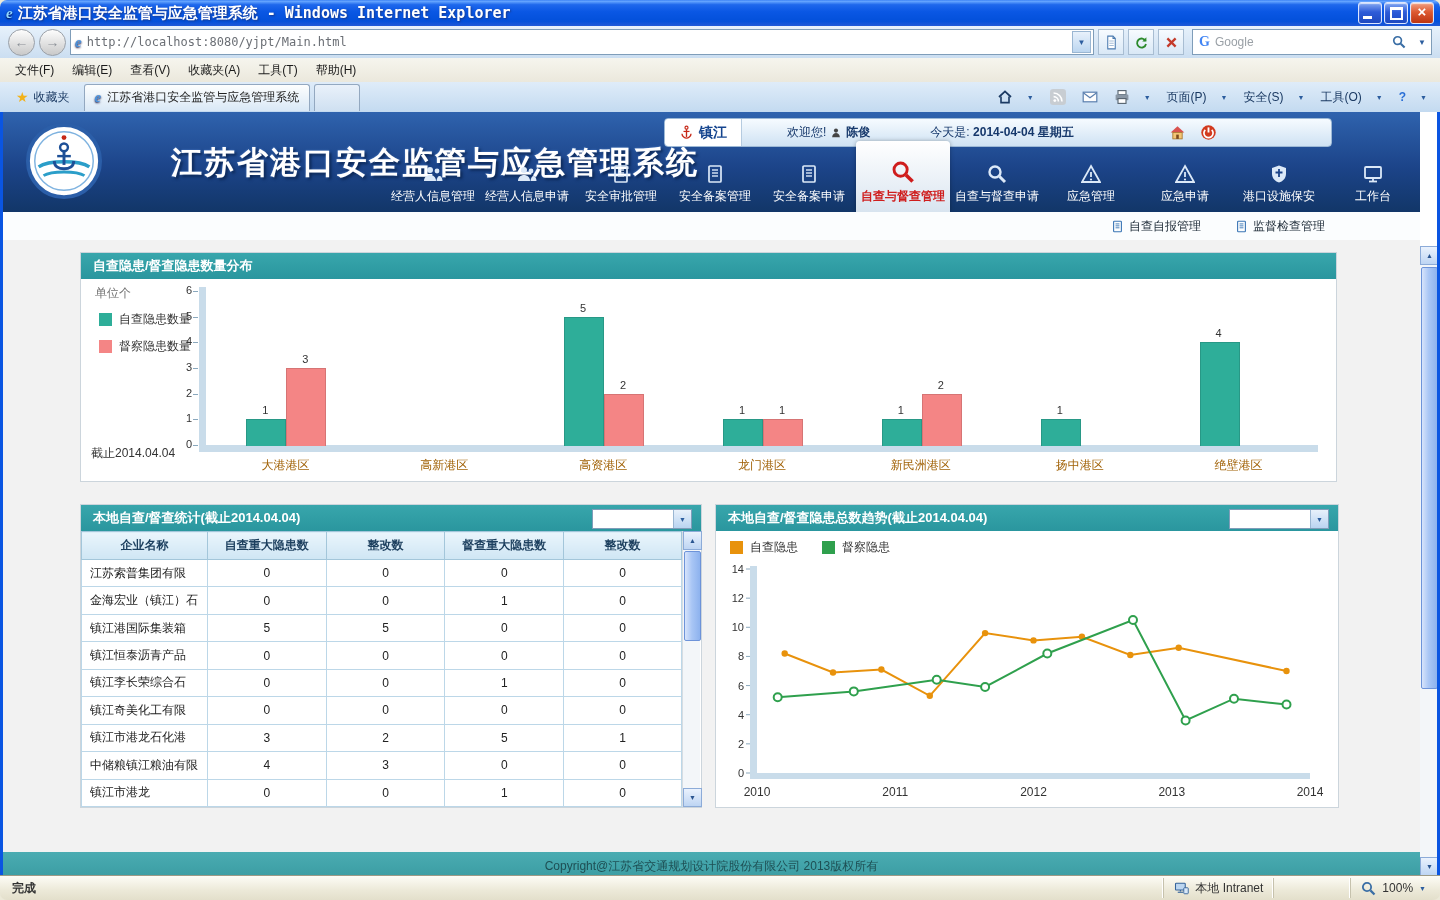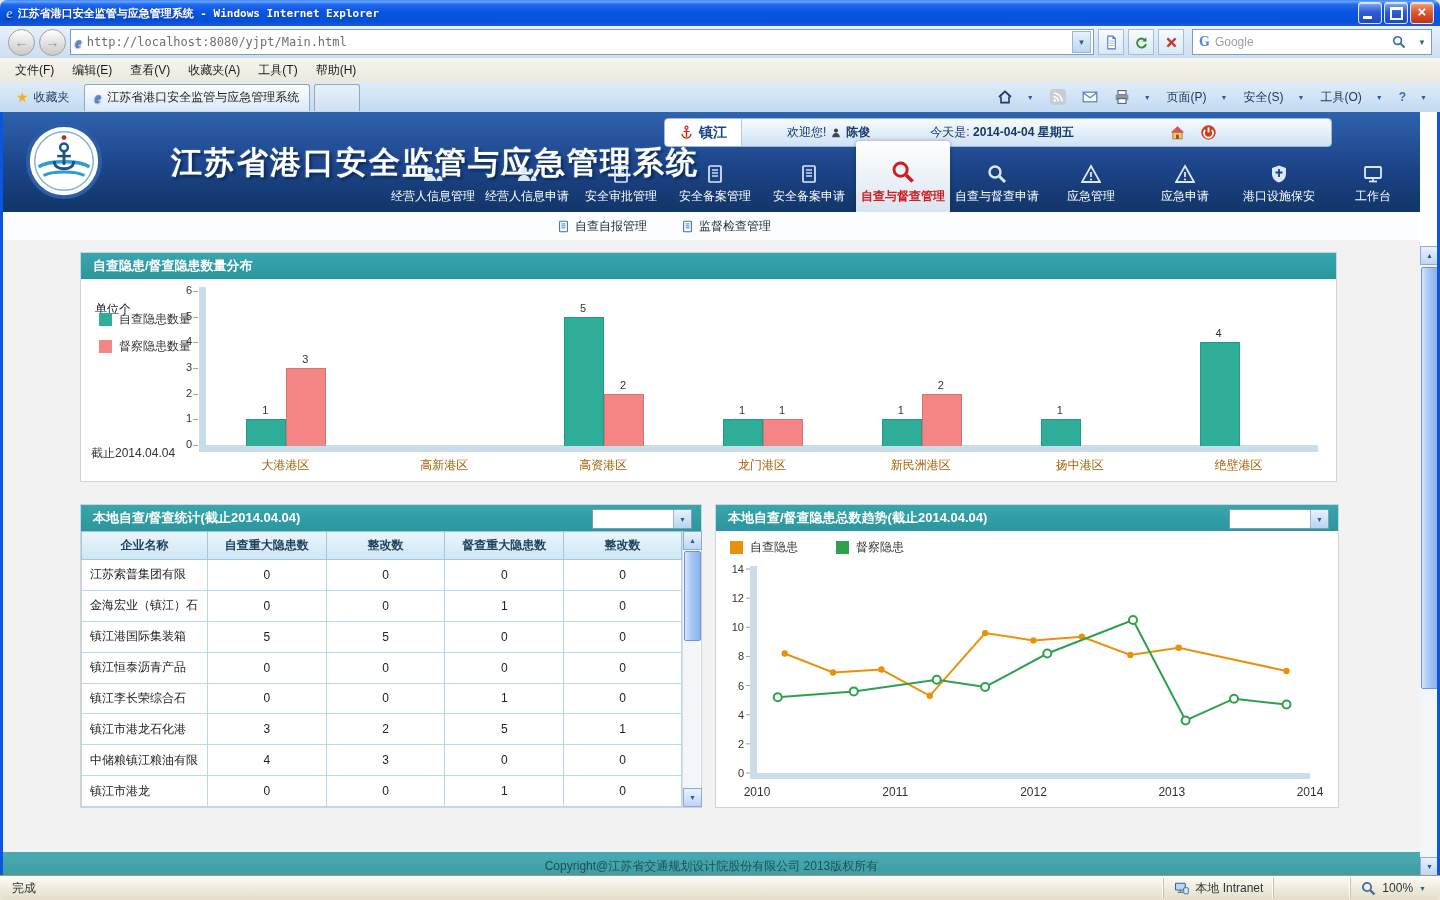--- a/index.html
+++ b/index.html
@@ -3,21 +3,21 @@
 <meta charset="utf-8">
 <style>
   html,body{margin:0;padding:0;}
   body{width:1440px;height:900px;overflow:hidden;background:#0a246a;font-family:"Liberation Sans","DejaVu Sans",sans-serif;font-size:12px;}
   .window{position:relative;width:1440px;height:900px;background:#ece9d8;}
   
   .titlebar{position:absolute;top:0;left:0;right:0;height:26px;border-radius:7px 7px 0 0;
     background:linear-gradient(180deg,#3a80f4 0%,#66a6ff 5%,#1f68ec 18%,#0a57e4 45%,#0350da 82%,#2059d8 100%);
     display:flex;align-items:center;padding:0 6px;gap:5px;}
   .ie-e{font-style:italic;font-weight:bold;color:#8fd6ff;font-size:15px;font-family:"Liberation Serif",serif;text-shadow:0 1px 2px #003;}
-  .title-text{color:#fff;font-weight:bold;font-size:11px;text-shadow:1px 1px 2px #1a3a8c;flex:1;white-space:nowrap;overflow:hidden;font-family:"DejaVu Sans Mono",monospace;}
+  .title-text{color:#fff;font-weight:bold;font-size:15px;text-shadow:1px 1px 2px #1a3a8c;flex:1;white-space:nowrap;overflow:hidden;font-family:"DejaVu Sans Mono",monospace;}
   .winbtns{display:flex;gap:2px;}
   .winbtn{width:22px;height:20px;border-radius:3px;border:1px solid #dce6ff;position:relative;
     background:linear-gradient(#86a9f2,#2e5cd8 45%,#1d49c0);box-shadow:inset 0 1px 1px rgba(255,255,255,.7);}
   .winbtn.close{background:linear-gradient(#f2a183,#dd5a32 45%,#bd3512);}
   .winbtn.min::after{content:"";position:absolute;left:4px;bottom:4px;width:9px;height:3px;background:#fff;}
   .winbtn.max::after{content:"";position:absolute;left:5px;top:4px;width:9px;height:8px;border:2px solid #fff;border-top-width:3px;}
   .winbtn.close::after{content:"×";position:absolute;left:0;top:0;width:100%;height:100%;color:#fff;font-weight:bold;font-size:15px;line-height:18px;text-align:center;}
   
   .addrbar{position:absolute;top:26px;left:0;right:0;height:32px;background:linear-gradient(#e7f1fb,#cbdef1);border-bottom:1px solid #a8bdd2;display:flex;align-items:center;padding:0 8px;gap:4px;}
   .navcircle{width:25px;height:25px;border-radius:50%;background:linear-gradient(#fdfdfd,#c9c9c9);border:1px solid #9aa0a8;color:#8b9097;font-size:14px;font-weight:bold;display:inline-flex;align-items:center;justify-content:center;}
@@ -67,34 +67,34 @@
   .home-col{color:#d07b1e;}
   
   .main-nav{position:absolute;right:0;bottom:0;display:flex;align-items:flex-end;}
   .nav-item{min-width:84px;padding:0 5px 7px 5px;height:54px;display:flex;flex-direction:column;align-items:center;justify-content:flex-end;gap:4px;color:#fff;cursor:pointer;}
   .nav-item .nicon{color:#dce9f8;}
   .nav-item .nicon svg{width:20px;height:20px;}
   .nav-item.active{height:64px;background:linear-gradient(#ffffff,#e5edf5 70%,#d8e4ef);border-radius:4px 4px 0 0;color:#cf1d1d;font-weight:bold;box-shadow:0 0 4px rgba(0,0,0,.3);}
   .nav-item.active .nicon{color:#cf1d1d;}
   .nav-item.active .nicon svg{width:24px;height:24px;}
   
-  .subnav{position:absolute;top:100px;left:0;right:17px;height:28px;background:#fbfdfe;border-bottom:1px solid #ccd8e2;display:flex;align-items:center;justify-content:center;gap:34px;padding-right:95px;}
+  .subnav{position:absolute;top:100px;left:0;right:17px;height:28px;background:#fbfdfe;border-bottom:1px solid #ccd8e2;display:flex;align-items:center;justify-content:flex-end;gap:34px;padding-right:95px;}
   .subnav-item{display:inline-flex;align-items:center;gap:5px;color:#23303c;cursor:pointer;}
   .subnav-item .sicon{color:#3b76b5;}
   .subnav-item .sicon svg{width:13px;height:13px;}
   
   .content{position:absolute;top:128px;left:0;right:17px;bottom:0;background:#f2f2f2;overflow:hidden;}
   .panel{background:#fff;border:1px solid #ccd5dc;}
   .panel>header{height:26px;background:linear-gradient(#38a6ac,#2a969e);color:#fff;font-weight:bold;font-size:13px;display:flex;align-items:center;padding:0 12px;position:relative;}
   .hdr-dd{position:absolute;right:9px;top:4px;width:98px;height:18px;background:#fff;border:1px solid #7f9db9;display:flex;align-items:center;}
   .hdr-dd .dd-value{flex:1;}
   .hdr-dd .dd-btn{width:17px;height:100%;background:linear-gradient(#e8f1fb,#b9d4f1);border-left:1px solid #9ab6d2;color:#2c5d9e;font-size:7px;display:flex;align-items:center;justify-content:center;}
   .bar-panel{margin:12px 0 0 77px;width:1255px;height:228px;}
   .bar-panel .panel-body{position:relative;height:200px;}
-  .unit-label{position:absolute;left:14px;top:22px;color:#0f172a;}
+  .unit-label{position:absolute;left:14px;top:6px;color:#737373;}
   .legend{position:absolute;}
   #bar-legend{left:18px;top:32px;display:flex;flex-direction:column;gap:10px;}
   .legend-item{display:inline-flex;align-items:center;gap:7px;color:#333;}
   .legend-swatch{width:13px;height:13px;display:inline-block;}
   .date-note{position:absolute;left:10px;top:166px;color:#333;}
   #bar-plot{position:absolute;inset:0;}
   .axis-band-v,.axis-band-h{position:absolute;background:#c9dcea;}
   .y-label{position:absolute;width:20px;text-align:right;color:#333;font-size:11px;right:auto;}
   .y-tick{position:absolute;width:5px;height:1px;background:#8aa8bd;}
   .cat-label{position:absolute;text-align:center;color:#a16207;}
@@ -113,27 +113,27 @@
   .vscroll{width:17px;position:relative;background:#f3f6f9;border-left:1px solid #d7dde2;}
   .scr-btn{position:absolute;left:0;width:17px;height:17px;background:linear-gradient(#eaf2fd,#bed5f3);border:1px solid #8cabd8;color:#2a5590;font-size:7px;display:flex;align-items:center;justify-content:center;}
   .scr-btn.up{top:0;}
   .scr-btn.down{bottom:0;}
   .scr-thumb{position:absolute;left:1px;width:15px;background:linear-gradient(90deg,#d7e4fb,#a9c6f5 45%,#8db2ee);border:1px solid #6d93d9;border-radius:2px;}
   .page-scroll{position:absolute;top:134px;right:0;bottom:0;width:17px;background:#f3f6f9;}
   .page-scroll .scr-thumb{top:21px;height:420px;}
   #table-scroll .scr-thumb{top:20px;height:88px;}
   
   .line-panel .panel-body{position:relative;height:276px;}
-  #line-legend{left:14px;top:8px;display:flex;gap:38px;}
+  #line-legend{left:14px;top:8px;display:flex;gap:24px;}
   #line-svg{position:absolute;left:4px;top:30px;}
   
   .app-footer{margin-top:44px;height:28px;background:linear-gradient(#4aacb2,#3a9ba1);color:#1e4f54;text-align:center;line-height:28px;}
   
   .statusbar{position:absolute;bottom:0;left:0;right:0;height:24px;background:linear-gradient(#fdfcf6,#ece9d8 60%,#e3dfcb);border-top:1px solid #9d9a86;display:flex;align-items:center;padding:0 4px;border-radius:0 0 7px 7px;}
-  .sb-left{flex:1;padding-left:8px;color:#333;}
+  .sb-left{flex:1;padding-left:8px;color:#333;font-weight:bold;}
   .sb-pane{display:inline-flex;align-items:center;gap:6px;height:20px;padding:0 10px;border-left:1px solid #c6c2ad;box-shadow:-1px 0 0 #fff;color:#333;}
   .sb-pane .icon svg{width:15px;height:15px;}
   .sb-pane.small{width:56px;}
   .icon{display:inline-flex;align-items:center;justify-content:center;}
 </style>
 </head>
 <body>
 
 <div class="window">
 
@@ -598,20 +598,27 @@
                     <td class="num">0</td>
                   </tr>
                   <tr>
                     <td class="name">镇江李长荣综合石</td>
                     <td class="num">0</td>
                     <td class="num">0</td>
                     <td class="num">1</td>
                     <td class="num">0</td>
                   </tr>
                   <tr>
+                    <td class="name">镇江奇美化工有限</td>
+                    <td class="num">0</td>
+                    <td class="num">0</td>
+                    <td class="num">0</td>
+                    <td class="num">0</td>
+                  </tr>
+                  <tr>
                     <td class="name">镇江市港龙石化港</td>
                     <td class="num">3</td>
                     <td class="num">2</td>
                     <td class="num">5</td>
                     <td class="num">1</td>
                   </tr>
                   <tr>
                     <td class="name">中储粮镇江粮油有限</td>
                     <td class="num">4</td>
                     <td class="num">3</td>

